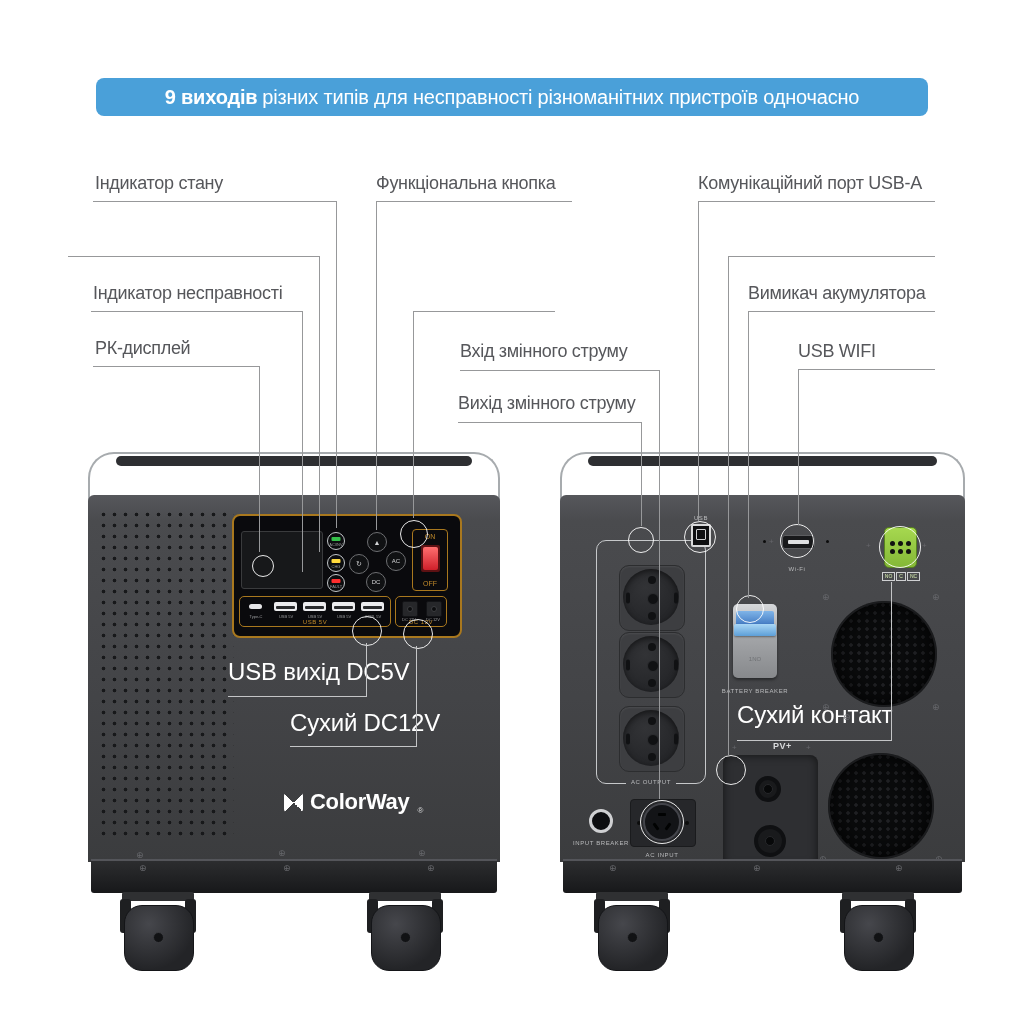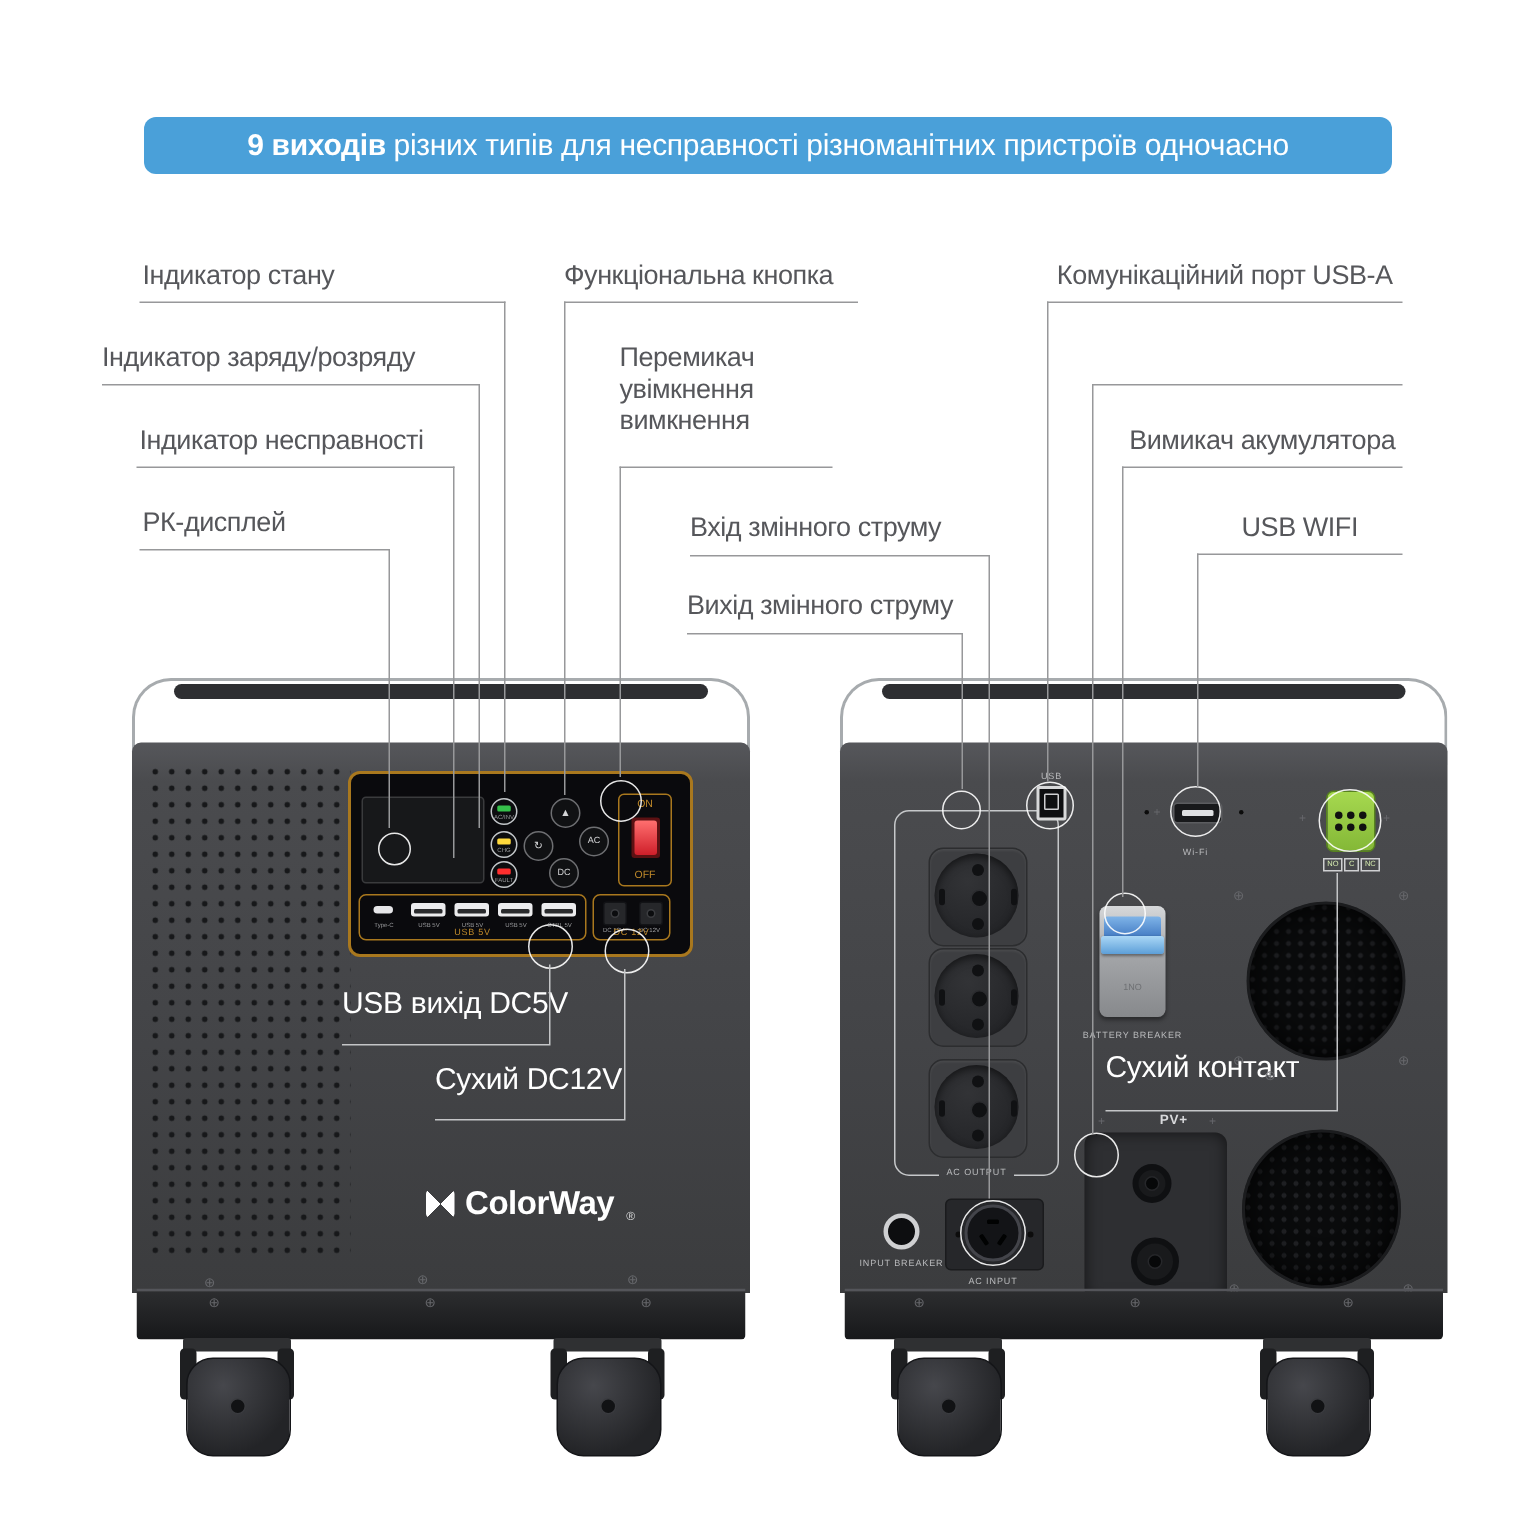--- a/index.html
+++ b/index.html
@@ -6,21 +6,21 @@
   #canvas{position:relative;width:1024px;height:1024px;background:#fff;overflow:hidden;
           font-family:"Liberation Sans","DejaVu Sans",sans-serif;}
   .abs{position:absolute;}
   
   #banner{left:96px;top:78px;width:832px;height:38px;background:#4AA0D9;border-radius:8px;
           color:#fff;display:flex;align-items:center;justify-content:center;font-size:20px;letter-spacing:-.2px;}
   #banner b{font-weight:700;margin-right:5px;}
   
   .lbl{color:#56575B;font-size:18px;letter-spacing:-.3px;line-height:1.18;white-space:nowrap;}
   .lbl.wrap{white-space:normal;}
-  .lbl.r{text-align:center;}
+  .lbl.r{text-align:left;}
   .hline{height:1px;background:#97989a;}
   .vline{width:1px;background:#97989a;}
   .wline{background:#c4c5c7;}
   .ring{border:1.5px solid rgba(255,255,255,.9);border-radius:50%;box-sizing:border-box;}
   
   .handle{border:2px solid #a7abae;border-bottom:none;border-radius:26px 26px 0 0;background:#fff;box-sizing:border-box;}
   .grip{background:#2e2f32;border-radius:5px;}
   .dev-body{background:linear-gradient(180deg,#56575b 0%,#4a4b4e 7%,#434447 55%,#3b3c3e 100%);
             border-radius:6px 6px 0 0;}
   .perf{background-image:radial-gradient(#17181a 1.7px,transparent 2.1px);background-size:11px 11px;border-radius:6px;}
@@ -82,21 +82,21 @@
   #breaker .mark{position:absolute;left:0;right:0;bottom:16px;text-align:center;font-size:6px;color:#6f7174;}
   .fan{border-radius:50%;background-color:#0a0b0c;background-image:radial-gradient(#202124 1.5px,transparent 1.9px);
        background-size:8px 8px;box-shadow:inset 0 0 0 2px #1b1c1e,inset 0 0 26px #000;}
   #pvbox{background:#2e2f32;border-radius:8px;box-shadow:inset 0 0 10px rgba(0,0,0,.6);}
   .term{border-radius:50%;background:#191a1c;border:4px solid #0f1012;box-sizing:border-box;}
   .term i{position:absolute;left:50%;top:50%;transform:translate(-50%,-50%);width:8px;height:8px;border-radius:50%;background:#070809;border:1px solid #26272a;}
   #acinplate{background:#26272a;border:1px solid #1a1b1d;border-radius:4px;}
   #acinlet{border-radius:50%;background:#131417;border:2px solid #43444a;box-sizing:border-box;}
   #acinlet .p{position:absolute;background:#010202;border-radius:1px;}
   #inbreaker{border:3px solid #cfd0d2;border-radius:50%;background:#0d0e10;box-sizing:border-box;}
-  .wlabel{color:#fff;font-size:20px;letter-spacing:-.2px;white-space:nowrap;}
+  .wlabel{color:#fff;font-size:24px;letter-spacing:-.2px;white-space:nowrap;}
   .pvcap{font-weight:700;font-size:9px;color:#d8d9db;letter-spacing:.5px;}
   .dot{background:#0c0c0c;border-radius:50%;}
 </style>
 </head>
 <body>
 
 <div id="canvas">
 
   <div class="abs" id="banner">
     <b>9 виходів</b>
@@ -361,37 +361,35 @@
         <div class="forkR"></div>
         <div class="wheel"></div>
         <div class="hub"></div>
     </div>
   </div>
 
   <div class="abs lbl" style="left:95px;top:173px;">Індикатор стану</div>
   <div class="abs hline" style="left:93px;top:201px;width:244px;"></div>
   <div class="abs vline" style="left:336px;top:201px;height:327px;"></div>
 
-  <div class="abs lbl" style="left:68px;top:228px;">Індикатор заряду/розряду</div>
   <div class="abs hline" style="left:68px;top:256px;width:252px;"></div>
   <div class="abs vline" style="left:319px;top:256px;height:296px;"></div>
 
   <div class="abs lbl" style="left:93px;top:283px;">Індикатор несправності</div>
   <div class="abs hline" style="left:91px;top:311px;width:212px;"></div>
   <div class="abs vline" style="left:302px;top:311px;height:261px;"></div>
 
   <div class="abs lbl" style="left:95px;top:338px;">РК-дисплей</div>
   <div class="abs hline" style="left:93px;top:366px;width:167px;"></div>
   <div class="abs vline" style="left:259px;top:366px;height:186px;"></div>
 
   <div class="abs lbl" style="left:376px;top:173px;">Функціональна кнопка</div>
   <div class="abs hline" style="left:376px;top:201px;width:196px;"></div>
   <div class="abs vline" style="left:376px;top:201px;height:329px;"></div>
 
-  <div class="abs lbl wrap" style="left:413px;top:228px;width:118px;">Перемикач увімкнення вимкнення</div>
   <div class="abs hline" style="left:413px;top:311px;width:142px;"></div>
   <div class="abs vline" style="left:413px;top:311px;height:207px;"></div>
 
   <div class="abs lbl" style="left:460px;top:341px;">Вхід змінного струму</div>
   <div class="abs hline" style="left:460px;top:370px;width:200px;"></div>
   <div class="abs vline" style="left:659px;top:370px;height:429px;"></div>
 
   <div class="abs lbl" style="left:458px;top:393px;">Вихід змінного струму</div>
   <div class="abs hline" style="left:458px;top:422px;width:184px;"></div>
   <div class="abs vline" style="left:641px;top:422px;height:104px;"></div>

